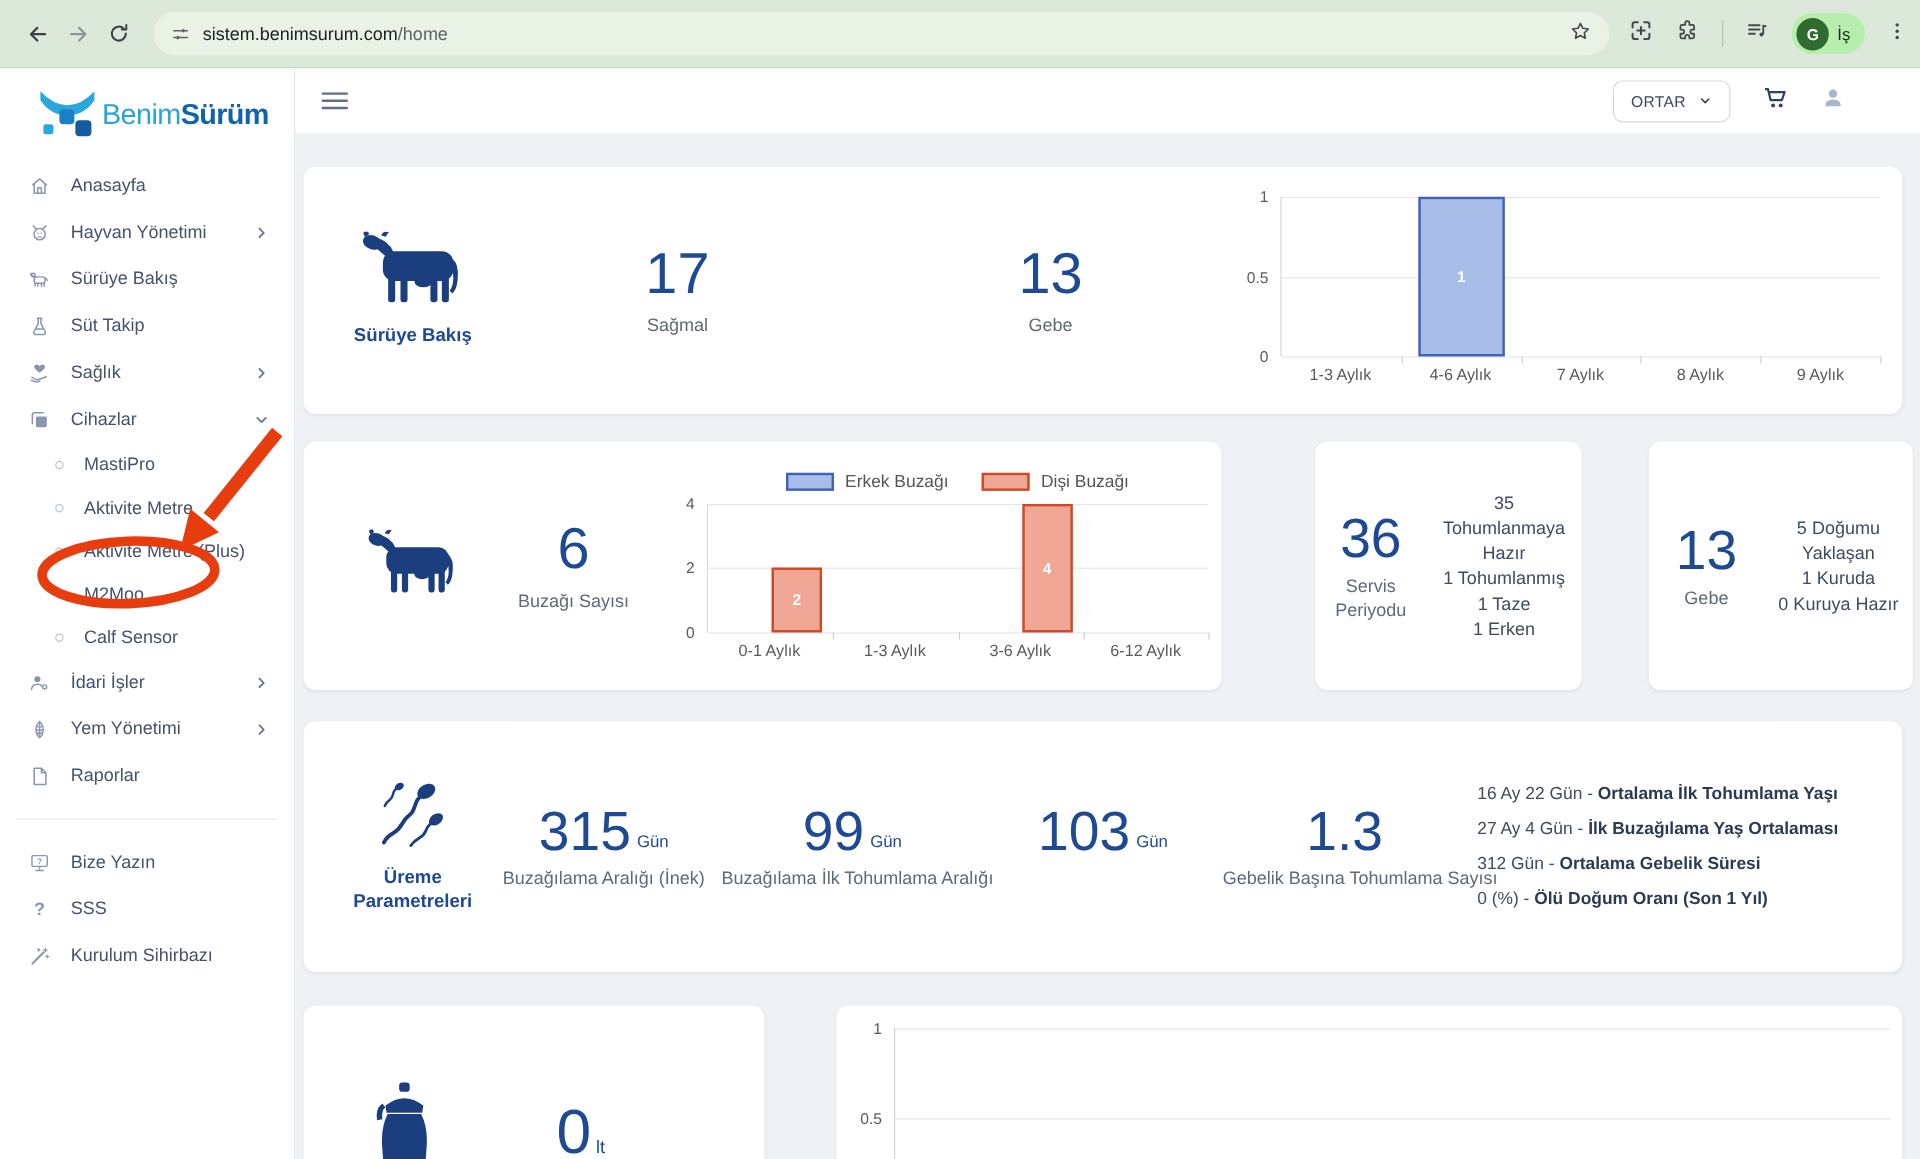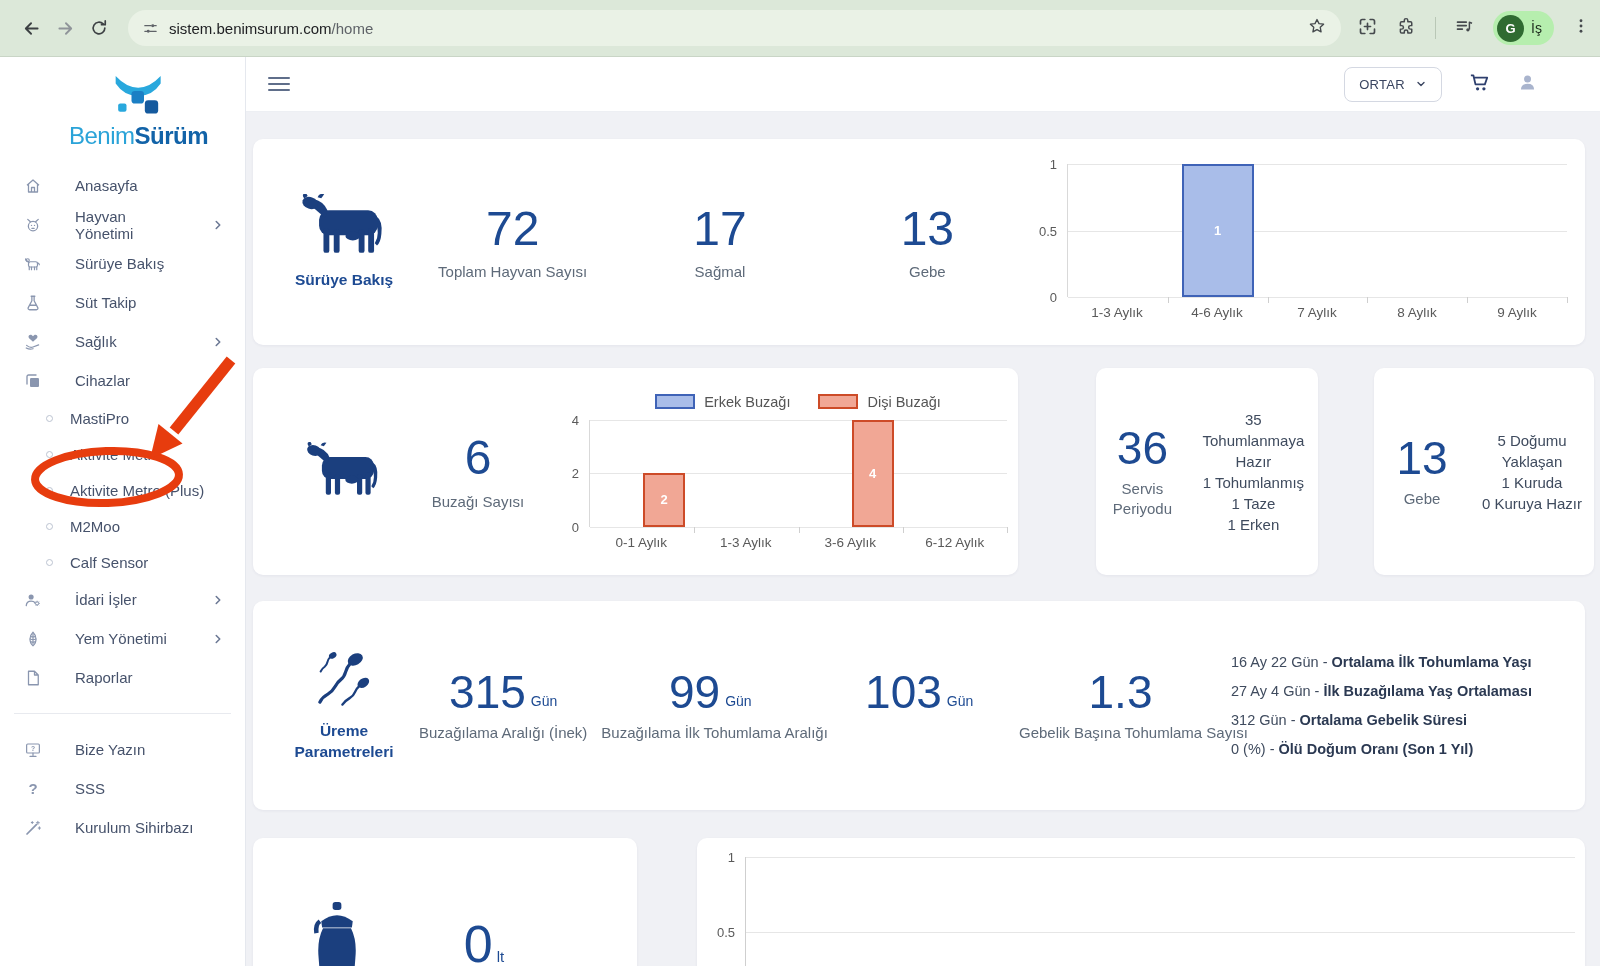--- a/index.html
+++ b/index.html
@@ -16,26 +16,26 @@
   .urlbar .star { margin-left:auto; }
   .chrome-right { display:flex; align-items:center; gap:18px; flex-shrink:0; }
   .chrome-sep { width:1px; height:22px; background:#b9c7b6; }
   .profile-chip { height:34px; border-radius:17px; background:#b6eeae; display:flex; align-items:center; padding:0 12px 0 4px; gap:7px; cursor:pointer; }
   .profile-avatar { width:27px; height:27px; border-radius:50%; background:#2f6b31; color:#fff; font-size:13px; font-weight:bold; display:flex; align-items:center; justify-content:center; }
   .profile-name { font-size:14px; color:#1c2b1c; }
 
   
   .app { display:flex; height:909px; }
   .sidebar { width:246px; background:#fff; border-right:1px solid #e5e8ee; position:relative; flex-shrink:0; padding-top:10px; }
-  .logo-row { display:flex; align-items:center; padding:6px 0 16px 32px; gap:3px;flex-direction:column; }
+  .logo-row { display:flex; align-items:center; padding:6px 0 16px 32px; gap:3px; }
   .logo-text { font-size:24px; letter-spacing:-0.5px; }
   .logo-text .b1 { color:#2aa3d8; }
   .logo-text .b2 { color:#1263a8; font-weight:bold; }
 
-  .menu-item { height:39px; display:flex; align-items:center; padding:0 20px 0 24px; gap:33px; font-size:15px; color:#46526b; cursor:pointer; }
+  .menu-item { height:39px; display:flex; align-items:center; padding:0 20px 0 24px; gap:17px; font-size:15px; color:#46526b; cursor:pointer; }
   .menu-item svg { flex-shrink:0; color:#8a96af; }
   .menu-item .chev { margin-left:auto; color:#6b7894; }
   .submenu-item { height:36px; display:flex; align-items:center; padding-left:46px; gap:17px; font-size:15px; color:#46526b; cursor:pointer;text-align:right; }
   .bullet { width:7px; height:7px; border:1.5px solid #bcc3d1; border-radius:50%; flex-shrink:0; }
   .side-divider { height:1px; background:#e8eaef; margin:16px 14px; }
 
   .annotation-layer { position:absolute; left:0; top:0; pointer-events:none; z-index:6; }
 
   
   .main { flex:1; display:flex; flex-direction:column; min-width:0; }
@@ -407,24 +407,20 @@
     <div class="content">
 
       <div class="card row1">
         <div class="icon-col">
           <svg width="88" height="62" style="color:#1b3f7e" fill="currentColor">
               <use href="#sym-cow"></use>
             </svg>
           <div class="card-title">Sürüye Bakış</div>
         </div>
         <div class="stats">
-          <div class="big-stat">
-            <div class="big-num">72</div>
-            <div class="big-label">Toplam Hayvan Sayısı</div>
-          </div>
           <div class="big-stat">
             <div class="big-num">17</div>
             <div class="big-label">Sağmal</div>
           </div>
           <div class="big-stat">
             <div class="big-num">13</div>
             <div class="big-label">Gebe</div>
           </div>
         </div>
         <div class="chart chart0">

